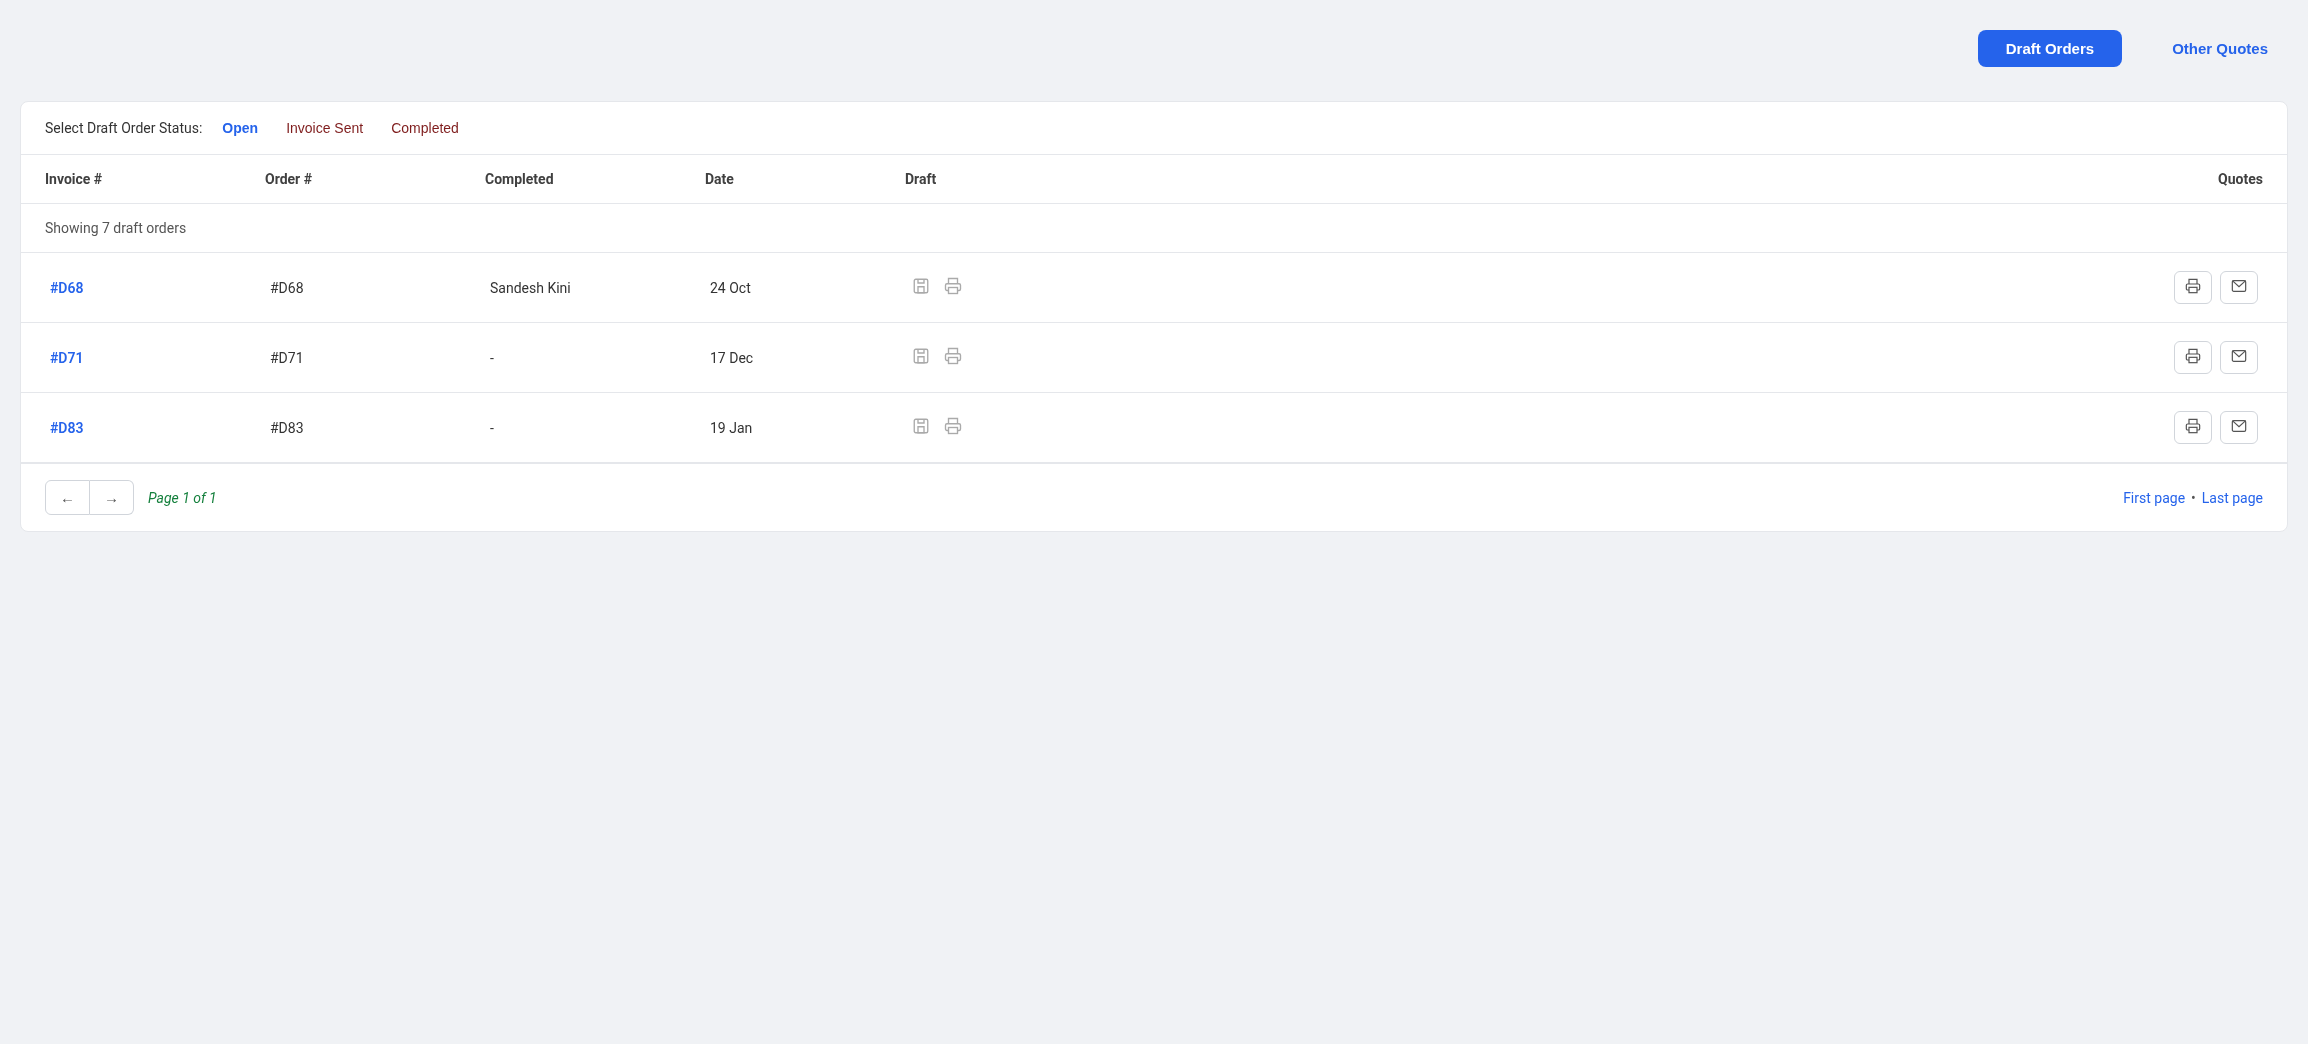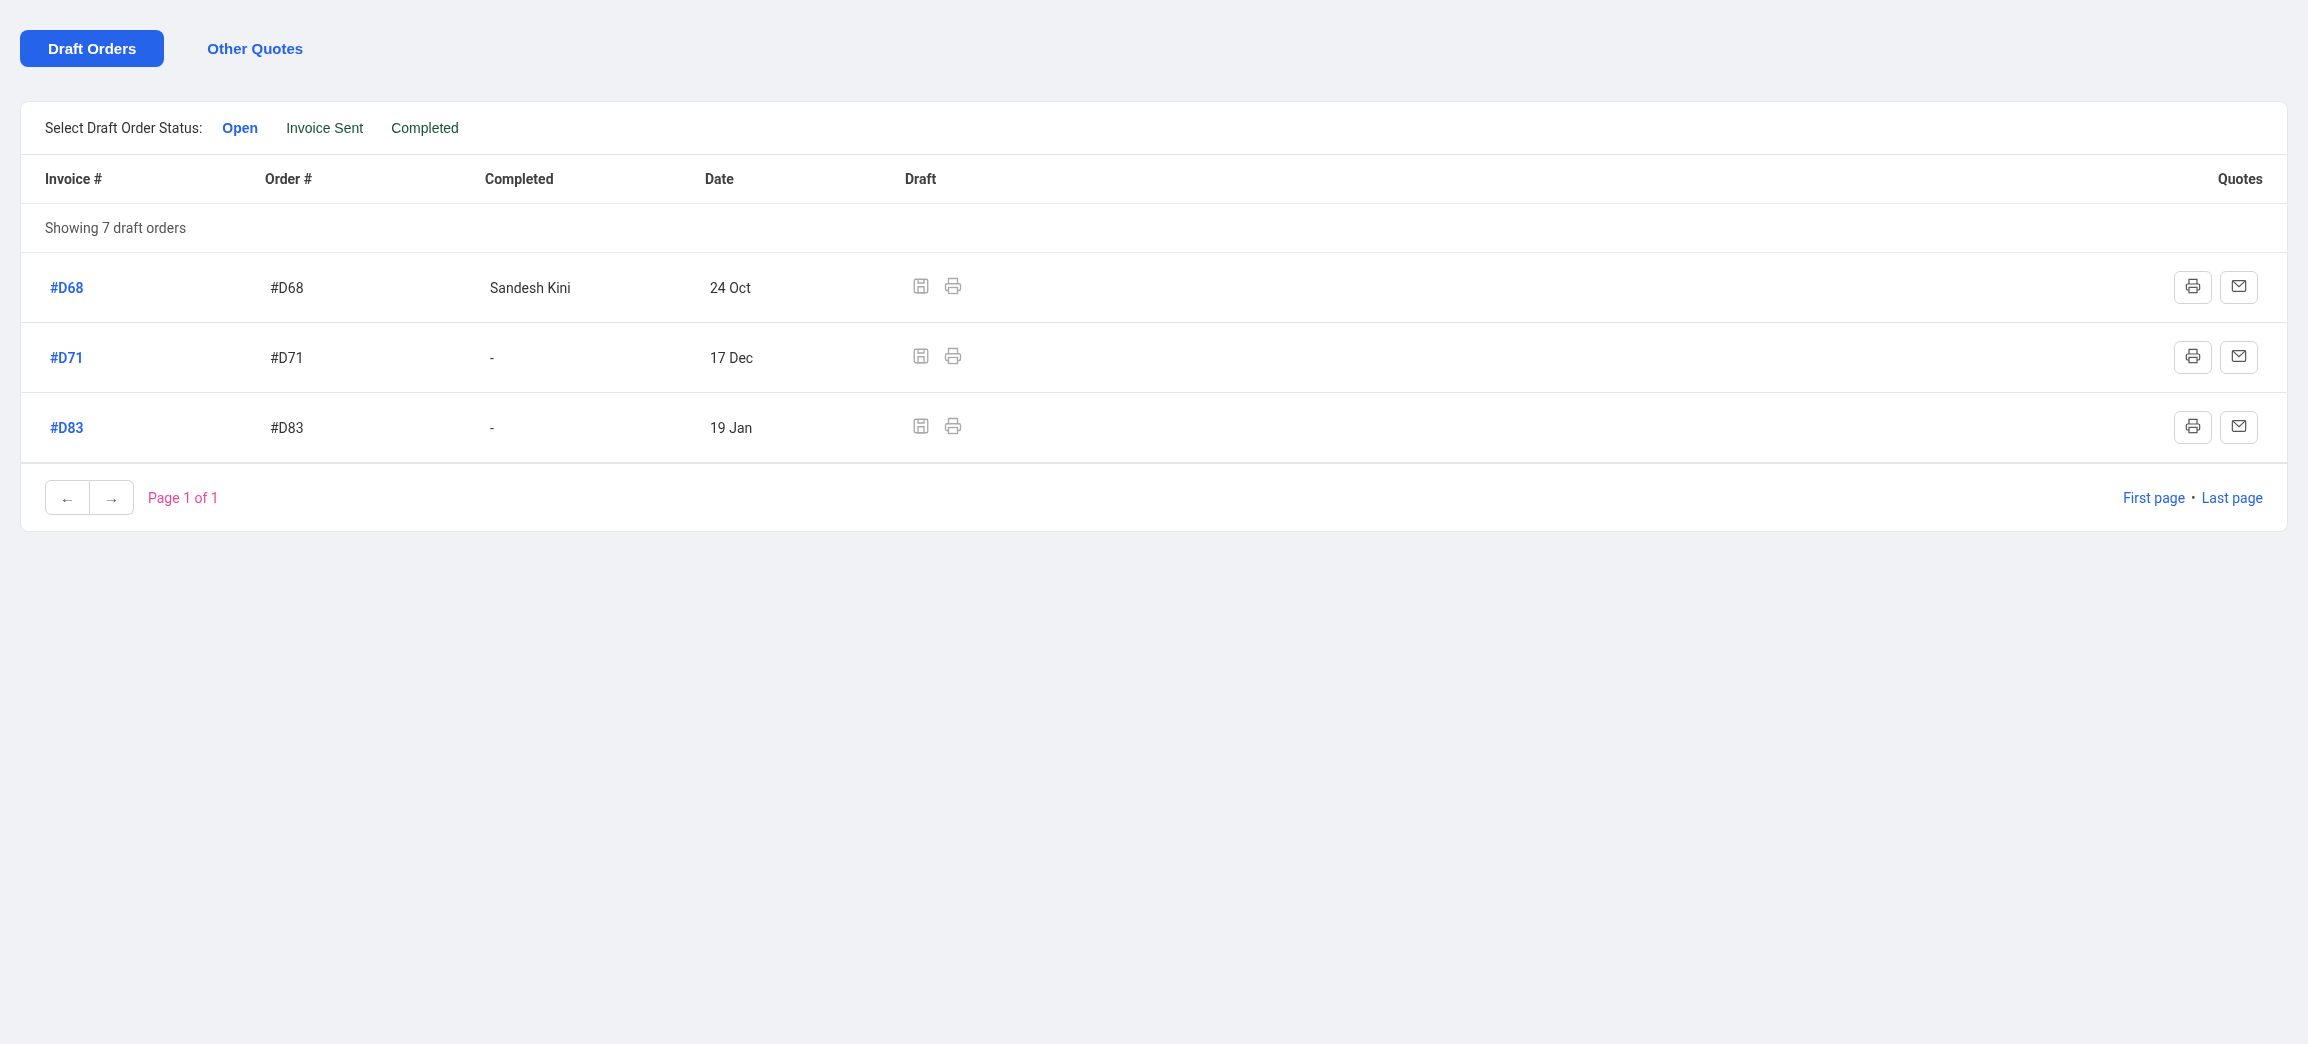--- a/index.html
+++ b/index.html
@@ -7,23 +7,23 @@
       background: #f0f2f5;
       font-family: -apple-system, BlinkMacSystemFont, 'Segoe UI', Roboto, sans-serif;
       font-size: 14px;
       color: #333;
       min-height: 100vh;
       padding: 20px;
     }
 
     .top-nav {
       display: flex;
-      justify-content: flex-start;
-      align-items: center;
-      gap: 23px;
+      justify-content: flex-end;
+      align-items: center;
+      gap: 30px;
       margin-bottom: 24px;
       padding: 10px 0;
     }
 
     .nav-btn-active {
       background: #2563eb;
       color: white;
       border: none;
       border-radius: 8px;
       padding: 10px 28px;
@@ -66,21 +66,21 @@
       border: none;
       cursor: pointer;
       font-size: 14px;
       padding: 0 8px;
     }
     .status-filter-btn.active {
       color: #2563eb;
       font-weight: 700;
     }
     .status-filter-btn.inactive {
-      color: #14532d;
+      color: #7f1d1d;
       font-weight: 400;
     }
 
     .table-header {
       display: grid;
       grid-template-columns: 220px 220px 220px 200px 200px 1fr;
       padding: 16px 24px;
       border-bottom: 1px solid #e5e7eb;
     }
 
@@ -183,22 +183,23 @@
     .page-arrow-btn:first-child {
       border-radius: 6px 0 0 6px;
     }
     .page-arrow-btn:last-of-type {
       border-radius: 0 6px 6px 0;
       border-left: none;
     }
 
     .page-info {
       font-size: 14px;
-      color: #ec4899;
+      color: #15803d;
       margin-left: 14px;
+      font-style: italic;
     }
 
     .pagination-right {
       display: flex;
       align-items: center;
       gap: 6px;
       font-size: 14px;
       margin-left: 9px;
     }
 

